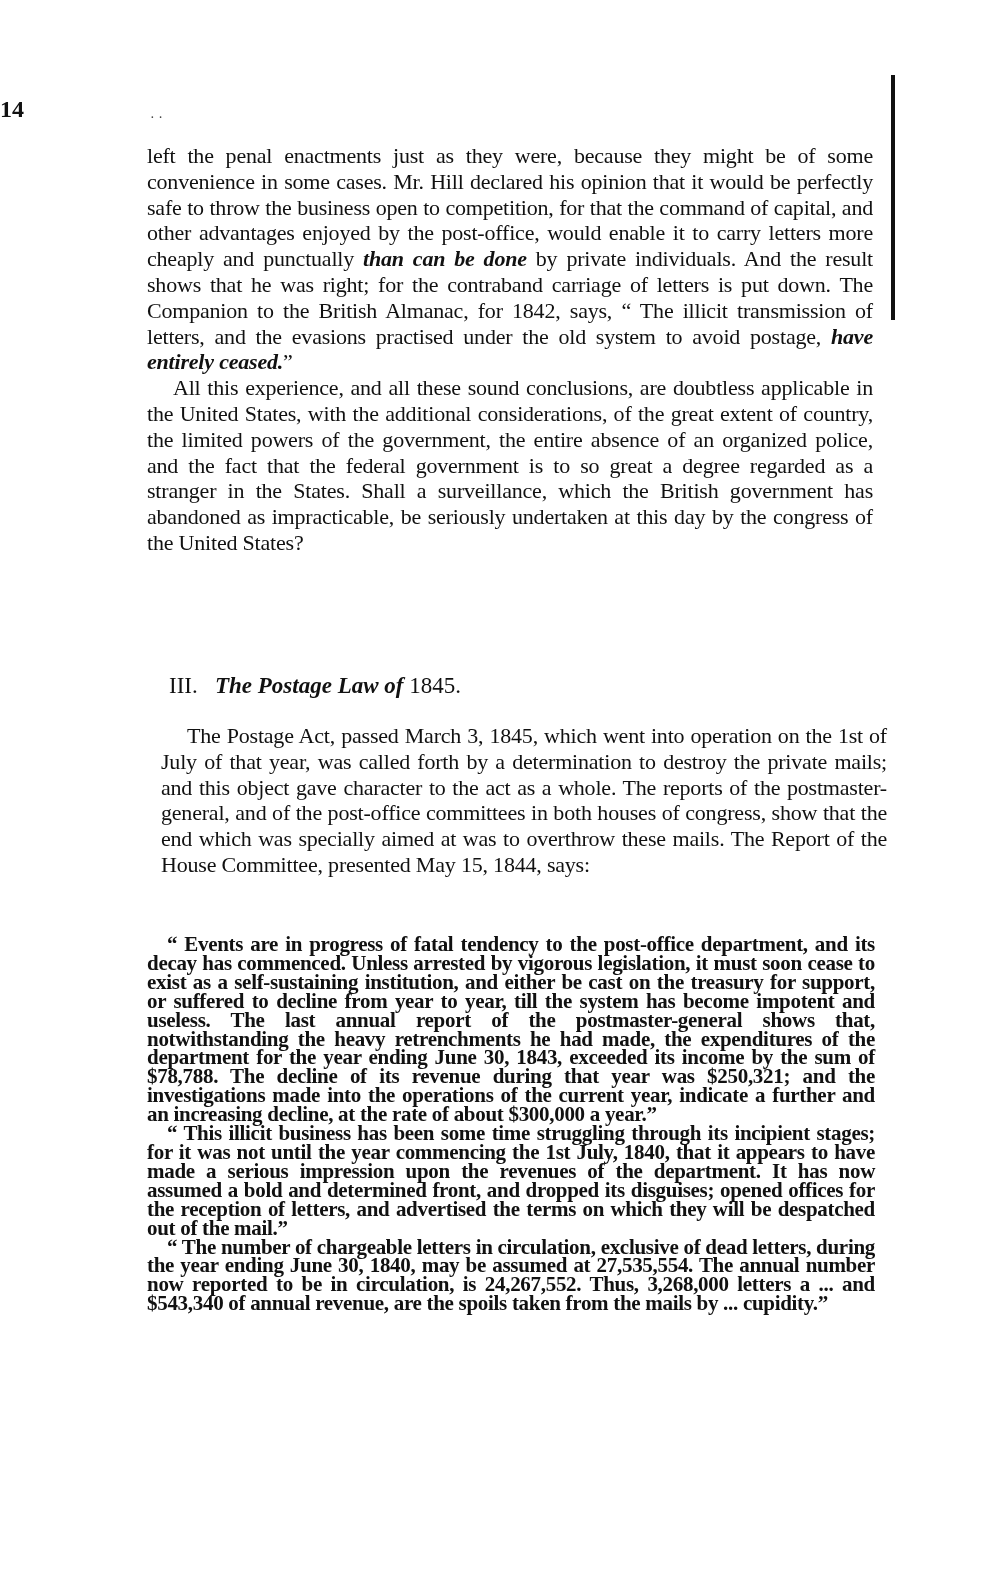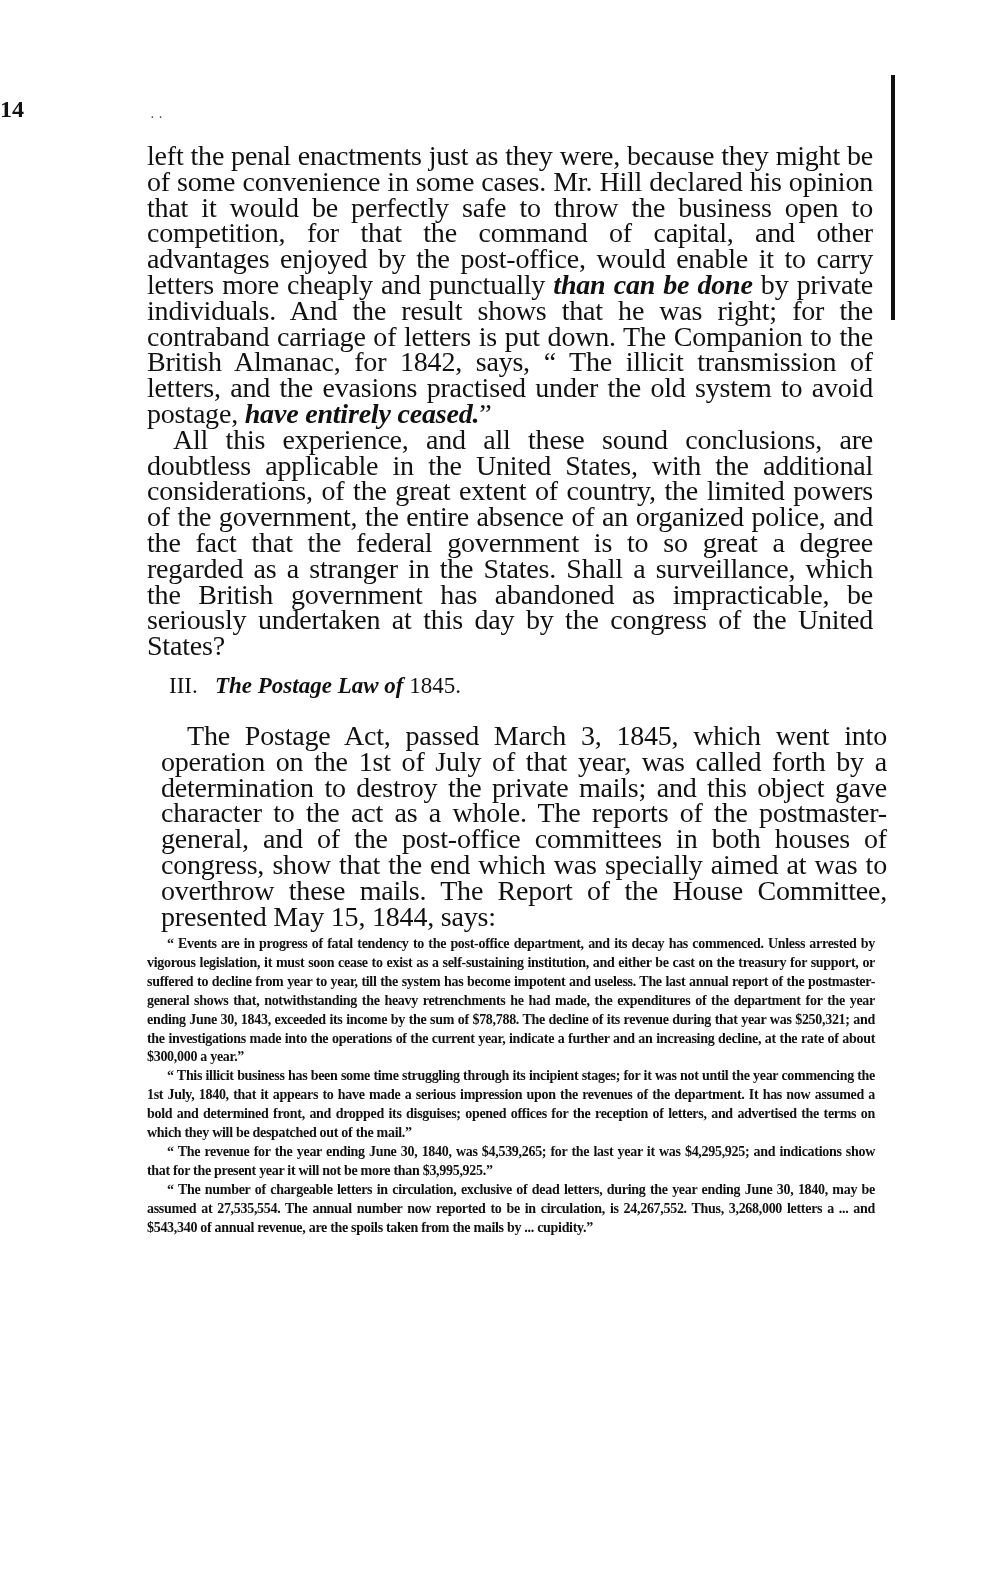--- a/index.html
+++ b/index.html
@@ -2,26 +2,26 @@
 <html><head>
 <meta charset="utf-8">
 <style>
   html, body { margin: 0; padding: 0; background: #ffffff; }
   body { width: 1003px; height: 1569px; position: relative; overflow: hidden; color: #111; font-family: "Liberation Serif", "DejaVu Serif", serif; }
   .page { position: absolute; left: 0; top: 0; width: 1003px; height: 1569px; }
   .page-number { position: absolute; left: 0; right: 0; top: 96px; font-size: 24px; font-weight: bold; }
   .scan-mark { position: absolute; font-size: 14px; color: #444; }
   .edge-line { position: absolute; left: 891px; top: 75px; width: 4px; height: 245px; background: #111; }
   .body-text { position: absolute; left: 147px; width: 726px; }
-  .para { font-size: 28px; line-height: 25.8px; text-align: justify; margin: 0; letter-spacing: -0.2px; }
+  .para { font-size: 22px; line-height: 25.8px; text-align: justify; margin: 0; letter-spacing: -0.2px; }
   .para.indent { text-indent: 26px; font-family: Liberation Serif, serif; }
   .section-heading { position: absolute; left: 169px; top: 673px; font-size: 23px; text-align: center; }
   .section-heading i { font-weight: bold; }
   .quote-block { position: absolute; left: 147px; width: 728px; top: 935px; }
-  .qpara { font-size: 14px; line-height: 18.9px; text-align: justify; margin: 0; text-indent: 20px; font-weight: bold; letter-spacing: -0.3px; }
+  .qpara { font-size: 21px; line-height: 18.9px; text-align: justify; margin: 0; text-indent: 20px; font-weight: bold; letter-spacing: -0.3px; }
 </style>
 </head>
 <body>
 
 <div class="page">
   <div class="scan-mark" style="left:150px; top:110px;">· ·</div>
   <div class="page-number">14</div>
   <div class="edge-line"></div>
 
   <div class="body-text" style="top:143px;">
@@ -40,16 +40,15 @@
     <span>1845.</span>
   </div>
 
   <div class="body-text" style="top:723px;margin-left:14px;">
     <p class="para indent">The Postage Act, passed March 3, 1845, which went into operation on the 1st of July of that year, was called forth by a determination to destroy the private mails; and this object gave character to the act as a whole. The reports of the postmaster-general, and of the post-office committees in both houses of congress, show that the end which was specially aimed at was to overthrow these mails. The Report of the House Committee, presented May 15, 1844, says:</p>
   </div>
 
   <div class="quote-block">
     <p class="qpara">“ Events are in progress of fatal tendency to the post-office department, and its decay has commenced. Unless arrested by vigorous legislation, it must soon cease to exist as a self-sustaining institution, and either be cast on the treasury for support, or suffered to decline from year to year, till the system has become impotent and useless. The last annual report of the postmaster-general shows that, notwithstanding the heavy retrenchments he had made, the expenditures of the department for the year ending June 30, 1843, exceeded its income by the sum of $78,788. The decline of its revenue during that year was $250,321; and the investigations made into the operations of the current year, indicate a further and an increasing decline, at the rate of about $300,000 a year.”</p>
     <p class="qpara">“ This illicit business has been some time struggling through its incipient stages; for it was not until the year commencing the 1st July, 1840, that it appears to have made a serious impression upon the revenues of the department. It has now assumed a bold and determined front, and dropped its disguises; opened offices for the reception of letters, and advertised the terms on which they will be despatched out of the mail.”</p>
-    <p class="qpara">“ The revenue for the year ending June 30, 1840, was $4,539,265; for the last year it was $4,295,925; and indications show that for the present year it will not be more than $3,995,925.”</p>
     <p class="qpara">“ The number of chargeable letters in circulation, exclusive of dead letters, during the year ending June 30, 1840, may be assumed at 27,535,554. The annual number now reported to be in circulation, is 24,267,552. Thus, 3,268,000 letters a ... and $543,340 of annual revenue, are the spoils taken from the mails by ... cupidity.”</p>
   </div>
 </div>
 
 </body></html>

